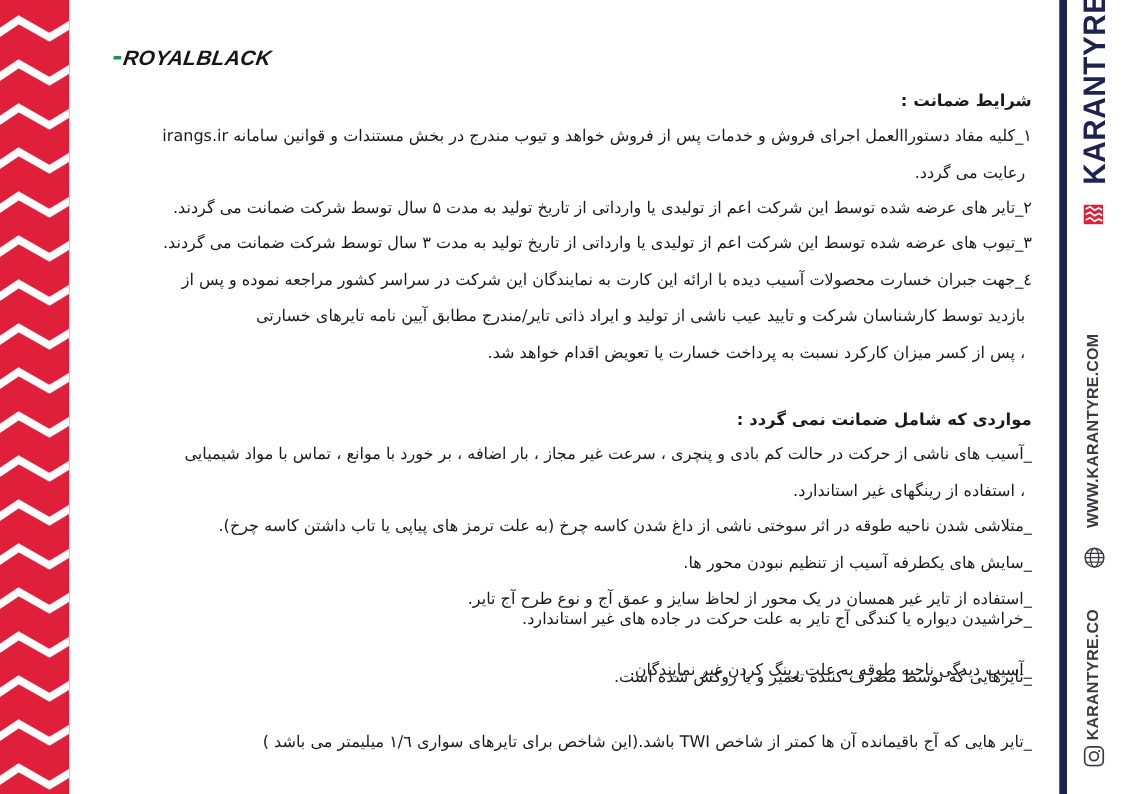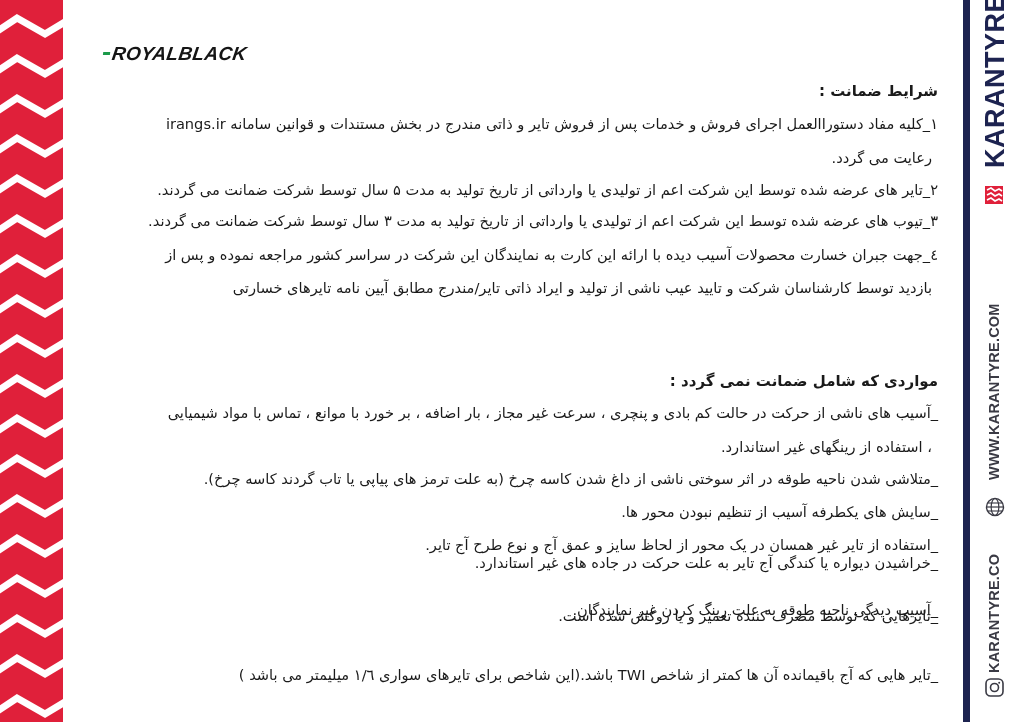--- a/index.html
+++ b/index.html
@@ -107,30 +107,31 @@
   <circle cx="9.5" cy="9.5" r="4" fill="none" stroke="#3a3a44" stroke-width="1.6"></circle>
   <circle cx="14.2" cy="4.8" r="1" fill="#3a3a44"></circle>
 </svg>
 
 <div class="logo">
   <span class="dash"></span><span>ROYALBLACK</span>
 </div>
 
 <div class="content">
   <div class="line heading" style="top:82px">شرایط ضمانت :</div>
-  <div class="line" style="top:115px">۱_کلیه مفاد دستوراالعمل اجرای فروش و خدمات پس از فروش تایر و ذاتی مندرج در بخش مستندات و قوانین سامانه irangs.ir</div>
+  <div class="line" style="top:115px">۱_کلیه مفاد دستوراالعمل اجرای فروش و خدمات پس از فروش خواهد و تیوب مندرج در بخش مستندات و قوانین سامانه irangs.ir</div>
   <div class="line" style="top:149px; right:6px">رعایت می گردد.</div>
   <div class="line" style="top:181px">۲_تایر های عرضه شده توسط این شرکت اعم از تولیدی یا وارداتی از تاریخ تولید به مدت ۵ سال توسط شرکت ضمانت می گردند.</div>
   <div class="line" style="top:212px">۳_تیوب های عرضه شده توسط این شرکت اعم از تولیدی یا وارداتی از تاریخ تولید به مدت ۳ سال توسط شرکت ضمانت می گردند.</div>
   <div class="line" style="top:246px">٤_جهت جبران خسارت محصولات آسیب دیده با ارائه این کارت به نمایندگان این شرکت در سراسر کشور مراجعه نموده و پس از</div>
   <div class="line" style="top:279px; right:6px">بازدید توسط کارشناسان شرکت و تایید عیب ناشی از تولید و ایراد ذاتی تایر/مندرج  مطابق آیین نامه تایرهای خسارتی</div>
+  <div class="line" style="top:312px; right:6px">، پس از کسر میزان کارکرد نسبت به پرداخت خسارت یا تعویض اقدام خواهد شد.</div>
 
   <div class="line heading" style="top:372px">مواردی که شامل ضمانت نمی گردد :</div>
   <div class="line" style="top:404px">_آسیب های ناشی از حرکت در حالت کم بادی و پنچری ، سرعت غیر مجاز ، بار اضافه ، بر خورد با موانع ، تماس با مواد شیمیایی</div>
   <div class="line" style="top:438px; right:6px">، استفاده از رینگهای غیر استاندارد.</div>
-  <div class="line" style="top:470px">_متلاشی شدن ناحیه طوقه در اثر سوختی ناشی از داغ شدن کاسه چرخ (به علت ترمز های پیاپی یا تاب گردند کاسه چرخ).</div>
+  <div class="line" style="top:470px">_متلاشی شدن ناحیه طوقه در اثر سوختی ناشی از داغ شدن کاسه چرخ (به علت ترمز های پیاپی یا تاب داشتن کاسه چرخ).</div>
   <div class="line" style="top:503px">_سایش های یکطرفه آسیب از تنظیم نبودن محور ها.</div>
   <div class="line" style="top:536px">_استفاده از تایر غیر همسان در یک محور از لحاظ سایز و عمق آج و نوع طرح آج تایر.</div>
   <div class="line" style="top:554px">_خراشیدن دیواره یا کندگی آج تایر به علت حرکت در جاده های غیر استاندارد.</div>
   <div class="line" style="top:601px">_آسیب دیدگی ناحیه طوقه به علت رینگ کردن غیر نمایندگان.</div>
   <div class="line" style="top:607px">_تایرهایی که توسط مصرف کننده تعمیر و یا روکش شده است.</div>
   <div class="line" style="top:666px">_تایر هایی که آج باقیمانده آن ها کمتر از شاخص TWI باشد.(این شاخص برای تایرهای سواری ۱/٦ میلیمتر می باشد )</div>
 </div>
 
 </body></html>

